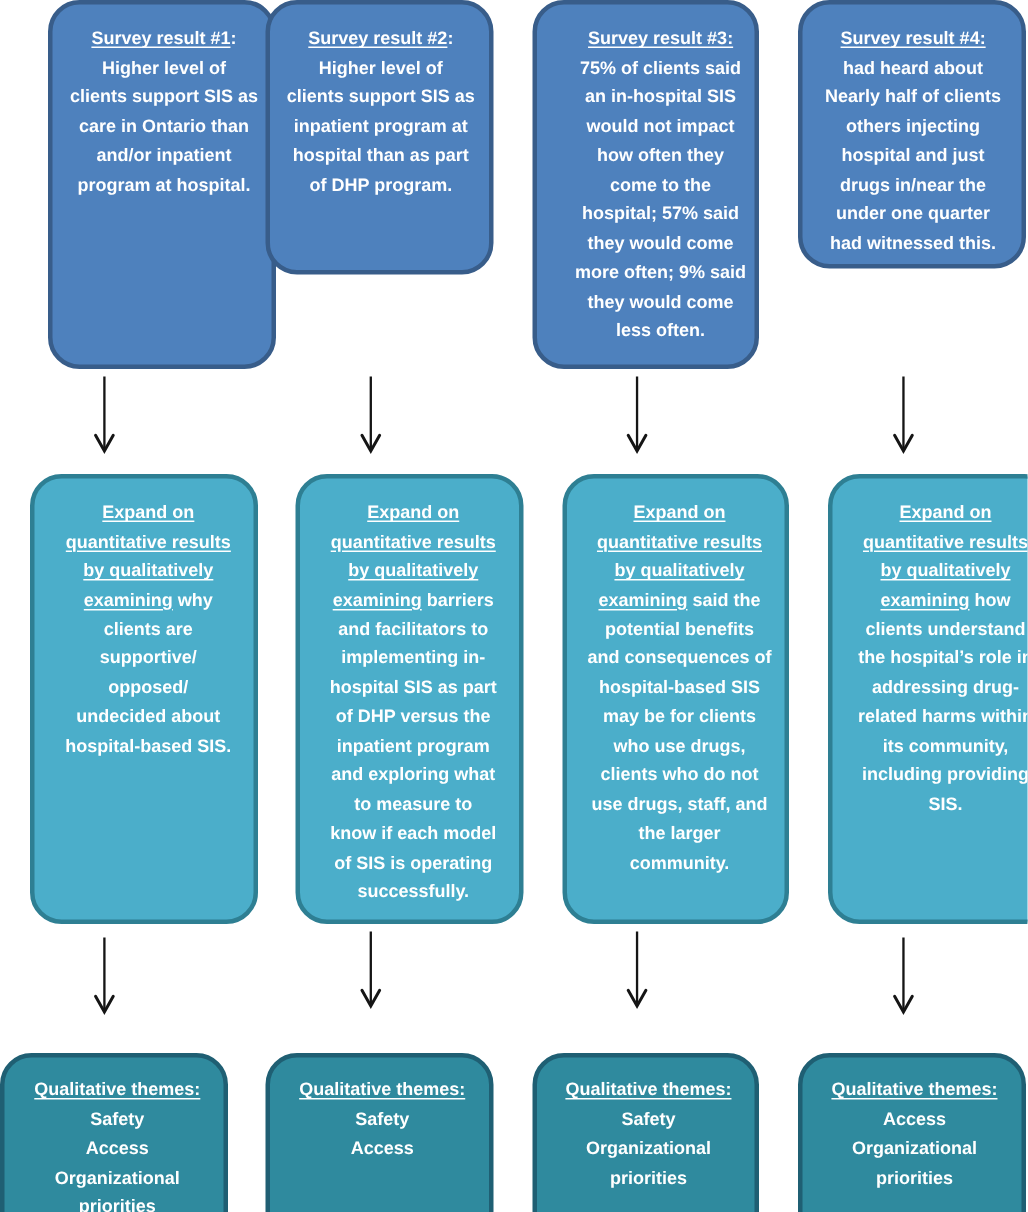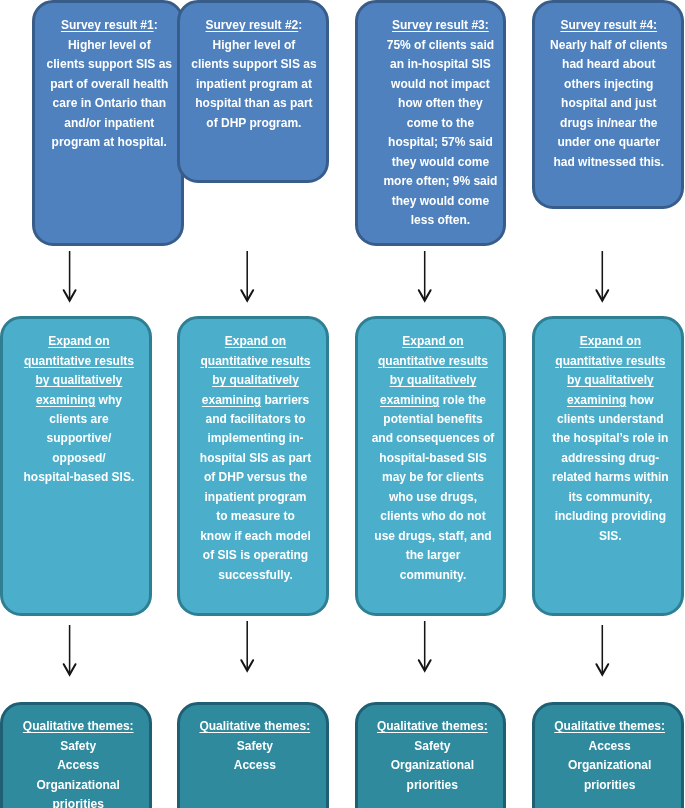--- a/index.html
+++ b/index.html
@@ -8,35 +8,34 @@
        font-family:"Liberation Sans",sans-serif;}
   #stage{position:relative;width:685px;height:808px;background:#ffffff;}
 
   .box{position:absolute;box-sizing:border-box;border:3.0px solid #000;border-radius:21px;}
   .box .txt{position:absolute;color:#ffffff;font-weight:bold;
             font-size:12px;line-height:19.45px;
             text-align:center;white-space:nowrap;}
   .u{text-decoration:underline;text-underline-offset:1.6px;text-decoration-thickness:1.4px;}
 
   .r1{background:#4E81BD;border-color:#385D8A;}
-  .r2{background:#4BAECA;border-color:#2E7F93;}
+  .r2{background:#4BAECA;border-color:#2E7F93;margin-left:20px;}
   .r3{background:#2F8A9E;border-color:#1F5F73;margin-top:20px;}
 
   .arrows{position:absolute;left:0;top:0;width:685px;height:808px;pointer-events:none;}
 </style>
 </head>
 <body>
 
 <div id="stage">
 <div class="box r1" style="left: 0.3px; top: 0.3px; width: 152px; height: 245.7px; background-color: rgb(78, 129, 189); border-color: rgb(56, 93, 138); margin-left: 32px;">
       <div class="txt" style="top:13.2px;left:3.0px;right:1.0px;">
         <div class="ln"><span class="u">Survey result #1</span><span>:</span></div>
         <div class="ln"><span>Higher level of</span></div>
         <div class="ln"><span>clients support SIS as</span></div>
-        <div class="ln"><span>part of overall health</span></div>
         <div class="ln"><span>care in Ontario than</span></div>
         <div class="ln"><span>and/or inpatient</span></div>
         <div class="ln"><span>program at hospital.</span></div>
       </div>
     </div>
 <div class="box r1" style="left: 177px; top: 0.3px; width: 151.8px; height: 183px; background-color: rgb(78, 129, 189); border-color: rgb(56, 93, 138);">
       <div class="txt" style="top:13.2px;left:3.0px;right:1.0px;">
         <div class="ln"><span class="u">Survey result #2</span><span>:</span></div>
         <div class="ln"><span>Higher level of</span></div>
         <div class="ln"><span>clients support SIS as</span></div>
@@ -53,67 +52,69 @@
         <div class="ln"><span>would not impact</span></div>
         <div class="ln"><span>how often they</span></div>
         <div class="ln"><span>come to the</span></div>
         <div class="ln"><span>hospital; 57% said</span></div>
         <div class="ln"><span>they would come</span></div>
         <div class="ln"><span>more often; 9% said</span></div>
         <div class="ln"><span>they would come</span></div>
         <div class="ln"><span>less often.</span></div>
       </div>
     </div>
-<div class="box r1" style="left: 531.8px; top: 0.3px; width: 151.9px; height: 209px; background-color: rgb(78, 129, 189); border-color: rgb(56, 93, 138);">
+<div class="box r1" style="left: 531.8px; top: 0.3px; width: 151.9px; height: 179px; background-color: rgb(78, 129, 189); border-color: rgb(56, 93, 138);">
       <div class="txt" style="top:13.2px;left:3.0px;right:1.0px;">
         <div class="ln"><span class="u">Survey result #4:</span></div>
+        <div class="ln"><span>had heard about</span></div>
         <div class="ln"><span>Nearly half of clients</span></div>
-        <div class="ln"><span>had heard about</span></div>
         <div class="ln"><span>others injecting</span></div>
         <div class="ln"><span>hospital and just</span></div>
         <div class="ln"><span>drugs in/near the</span></div>
         <div class="ln"><span>under one quarter</span></div>
         <div class="ln"><span>had witnessed this.</span></div>
       </div>
     </div>
 <div class="box r2" style="left: 0.3px; top: 316.3px; width: 152px; height: 299.8px; background-color: rgb(75, 174, 202); border-color: rgb(46, 127, 147);">
       <div class="txt" style="top:12.9px;left:4.6px;right:-0.6px;">
         <div class="ln"><span class="u">Expand on</span></div>
         <div class="ln"><span class="u">quantitative results</span></div>
         <div class="ln"><span class="u">by qualitatively</span></div>
         <div class="ln"><span class="u">examining</span><span> why</span></div>
         <div class="ln"><span>clients are</span></div>
         <div class="ln"><span>supportive/</span></div>
         <div class="ln"><span>opposed/</span></div>
+        <div class="ln"><span>undecided about</span></div>
         <div class="ln"><span>hospital-based SIS.</span></div>
       </div>
     </div>
 <div class="box r2" style="left: 177px; top: 316.3px; width: 151.8px; height: 299.8px; background-color: rgb(75, 174, 202); border-color: rgb(46, 127, 147);">
       <div class="txt" style="top:12.9px;left:4.6px;right:-0.6px;">
         <div class="ln"><span class="u">Expand on</span></div>
         <div class="ln"><span class="u">quantitative results</span></div>
         <div class="ln"><span class="u">by qualitatively</span></div>
         <div class="ln"><span class="u">examining</span><span> barriers</span></div>
         <div class="ln"><span>and facilitators to</span></div>
         <div class="ln"><span>implementing in-</span></div>
         <div class="ln"><span>hospital SIS as part</span></div>
         <div class="ln"><span>of DHP versus the</span></div>
         <div class="ln"><span>inpatient program</span></div>
+        <div class="ln"><span>and exploring what</span></div>
         <div class="ln"><span>to measure to</span></div>
         <div class="ln"><span>know if each model</span></div>
         <div class="ln"><span>of SIS is operating</span></div>
         <div class="ln"><span>successfully.</span></div>
       </div>
     </div>
 <div class="box r2" style="left: 354.5px; top: 316.3px; width: 151.8px; height: 299.8px; background-color: rgb(75, 174, 202); border-color: rgb(46, 127, 147);">
       <div class="txt" style="top:12.9px;left:4.6px;right:-0.6px;">
         <div class="ln"><span class="u">Expand on</span></div>
         <div class="ln"><span class="u">quantitative results</span></div>
         <div class="ln"><span class="u">by qualitatively</span></div>
-        <div class="ln"><span class="u">examining</span><span> role the</span></div>
+        <div class="ln"><span class="u">examining</span><span> said the</span></div>
         <div class="ln"><span>potential benefits</span></div>
         <div class="ln"><span>and consequences of</span></div>
         <div class="ln"><span>hospital-based SIS</span></div>
         <div class="ln"><span>may be for clients</span></div>
         <div class="ln"><span>who use drugs,</span></div>
         <div class="ln"><span>clients who do not</span></div>
         <div class="ln"><span>use drugs, staff, and</span></div>
         <div class="ln"><span>the larger</span></div>
         <div class="ln"><span>community.</span></div>
       </div>

